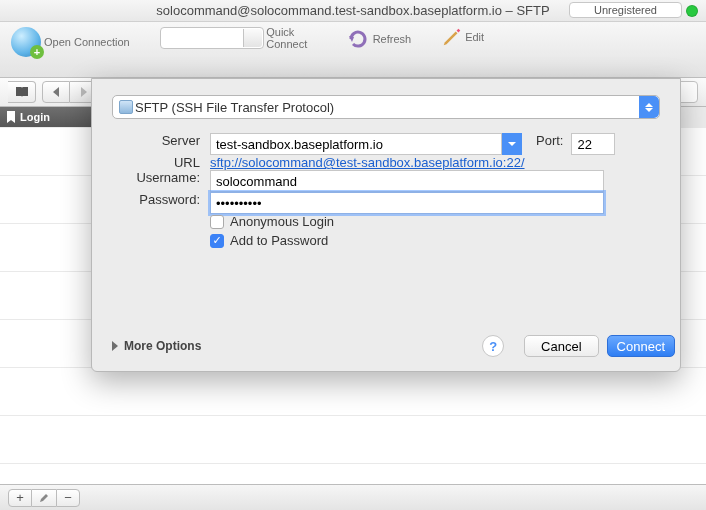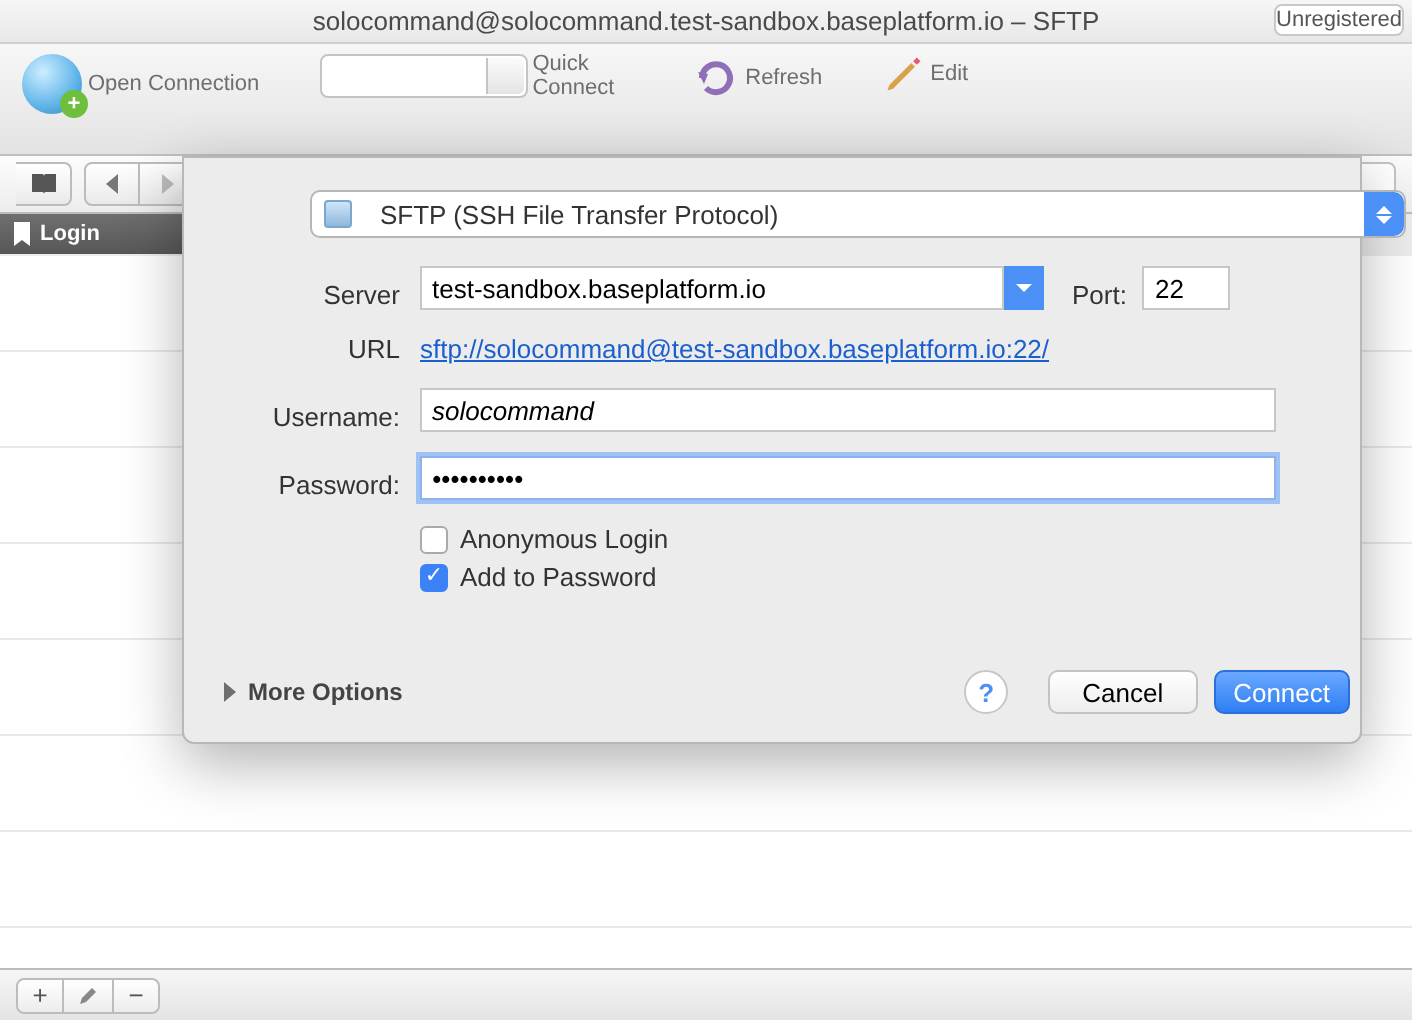--- a/index.html
+++ b/index.html
@@ -6,21 +6,21 @@
 body { width: 706px; height: 510px; background: #ececec; position: relative; overflow: hidden; font-size: 13px; color: #333; }
 
 
 .titlebar { height: 22px; background: linear-gradient(#f6f6f6,#e8e8e8); display: flex; align-items: center; padding: 0 8px; border-bottom: 1px solid #d0d0d0; position: relative; justify-content: flex-end; }
 .traffic { display: flex; gap: 8px; }
 .dot { width: 12px; height: 12px; border-radius: 50%; border: 0.5px solid rgba(0,0,0,.15); }
 .dot.red { background: #ff5f57; }
 .dot.yellow { background: #ffbd2e; }
 .dot.green { background: #28c940; }
 .title { position: absolute; left: 0; right: 0; text-align: center; font-size: 13px; color: #4a4a4a; pointer-events: none; }
-.unreg { position: absolute; right: 4px; top: 2px; background: #fff; border: 1px solid #c8c8c8; border-radius: 4px; font-size: 11px; padding: 1px 0; color: #555; }
+.unreg { position: absolute; right: 24px; top: 2px; background: #fff; border: 1px solid #c8c8c8; border-radius: 4px; font-size: 11px; padding: 1px 24px; color: #555; }
 
 
 .toolbar { height: 56px; background: linear-gradient(#f7f7f7,#e3e3e3); border-bottom: 1px solid #bfbfbf; display: flex; align-items: flex-start; padding: 4px 10px 0; gap: 30px; }
 .tb-item { display: flex; align-items: center; gap: 2px; font-size: 11px; color: #6e6e6e; }
 .tb-icon { width: 32px; height: 32px; display: flex; align-items: center; justify-content: center; }
 .globe { width: 30px; height: 30px; border-radius: 50%; background: radial-gradient(circle at 35% 30%, #cdeeff, #5fb4e8 60%, #2d7fb8); position: relative; }
 .globe::after { content: "+"; position: absolute; bottom: -2px; right: -3px; width: 14px; height: 14px; border-radius: 50%; background: #6fbf3f; color: #fff; font-size: 11px; font-weight: bold; display: flex; align-items: center; justify-content: center; }
 .quick { width: 155px; }
 .quick-combo { width: 155px; height: 22px; background: #fff; border: 1px solid #c4c4c4; border-radius: 4px; position: relative; }
 .quick-combo::after { content: ""; position: absolute; right: 1px; top: 1px; bottom: 1px; width: 18px; background: linear-gradient(#fbfbfb,#e4e4e4); border-left: 1px solid #c4c4c4; border-radius: 0 3px 3px 0; }
@@ -49,38 +49,38 @@
 
 .footer { position: absolute; left: 0; right: 0; bottom: 0; height: 26px; background: linear-gradient(#f6f6f6,#e4e4e4); border-top: 1px solid #bcbcbc; display: flex; align-items: center; padding: 0 8px; }
 .foot-seg { display: flex; }
 .foot-btn { width: 24px; height: 18px; background: linear-gradient(#fff,#ececec); border: 1px solid #bcbcbc; display: flex; align-items: center; justify-content: center; font-size: 13px; color: #555; }
 .foot-btn:first-child { border-radius: 4px 0 0 4px; }
 .foot-btn:nth-child(2){ border-left:none; border-right:none; }
 .foot-btn:last-child { border-radius: 0 4px 4px 0; }
 
 
 .sheet { position: absolute; left: 91px; top: 78px; width: 590px; height: 294px; background: #ececec; border: 1px solid #b8b8b8; border-radius: 0 0 6px 6px; box-shadow: 0 10px 30px rgba(0,0,0,.3); padding: 16px 20px 14px; }
-.proto-select { width: 100%; height: 24px; background: #fff; border: 1px solid #b6b6b6; border-radius: 5px; display: flex; align-items: center; padding: 0 6px; position: relative; gap: 14px; margin-left: 43px; }
+.proto-select { width: 100%; height: 24px; background: #fff; border: 1px solid #b6b6b6; border-radius: 5px; display: flex; align-items: center; padding: 0 6px; position: relative; gap: 2px; }
 .proto-select .end { position: absolute; right: 0; top: 0; bottom: 0; width: 20px; background: #4a90f7; border-radius: 0 5px 5px 0; display: flex; flex-direction: column; align-items: center; justify-content: center; gap: 1px; }
 .triu { width:0;height:0;border-left:4px solid transparent;border-right:4px solid transparent;border-bottom:4px solid #fff; }
 .trid { width:0;height:0;border-left:4px solid transparent;border-right:4px solid transparent;border-top:4px solid #fff; }
 .disk-ic { width:14px; height:14px; background: linear-gradient(#cfe4f7,#8fb8dd); border:1px solid #7da6cc; border-radius:2px; }
 
 .form { margin-top: 14px; }
-.form-row { display: flex; align-items: flex-end; margin-bottom: 12px; }
+.form-row { display: flex; align-items: flex-start; margin-bottom: 0; }
 .lbl { width: 88px; text-align: right; margin-right: 10px; font-size: 13px; color: #333; }
 .txt-input { height: 22px; background: #fff; border: 1px solid #c7c7c7; padding: 0 5px; font-size: 13px; }
 .txt-input.focus { outline: 3px solid rgba(94,158,255,.55); outline-offset: -1px; }
 .server-in { width: 292px; border-radius: 0; }
 .server-wrap { display:flex; }
 .server-drop { width: 20px; height: 22px; background:#4a90f7; display:flex; align-items:center; justify-content:center; }
 .port-lbl { margin: 0 8px 0 14px; font-size:13px; }
 .port-in { width: 44px; }
 .url-link { color: #1a5fd0; text-decoration: underline; font-size: 13px; }
-.user-in, .pass-in { width: 428px; font-style: italic; }
+.user-in, .pass-in { width: 394px; }
 .chk-row { display:flex; align-items:center; margin-left: 98px; margin-bottom: 4px; gap:6px; font-size:13px; }
 .chk { width:14px; height:14px; border:1px solid #aaa; border-radius:3px; background:#fff; display:flex; align-items:center; justify-content:center; }
 .chk.on { background:#3b82f6; border-color:#3b82f6; }
 .chk.on::after { content:"✓"; color:#fff; font-size:11px; line-height:1; }
 
 .sheet-bottom { position:absolute; bottom:14px; left:20px; right:5px; display:flex; }
 .more { display:flex; align-items:center; gap:6px; font-size:12px; font-weight:600; color:#444; }
 .more-tri { width:0;height:0;border-top:5px solid transparent;border-bottom:5px solid transparent;border-left:6px solid #6f6f6f; }
 .help { width:22px; height:22px; border:1px solid #c7c7c7; border-radius:50%; background:#fff; display:flex; align-items:center; justify-content:center; color:#4a90f7; font-weight:bold; margin-left:auto; margin-right:12px; font-size:13px; }
 .btn { height:22px; padding:0 16px; border-radius:5px; font-size:13px; border:1px solid #c3c3c3; background:linear-gradient(#fff,#ededed); margin-left:8px; }

